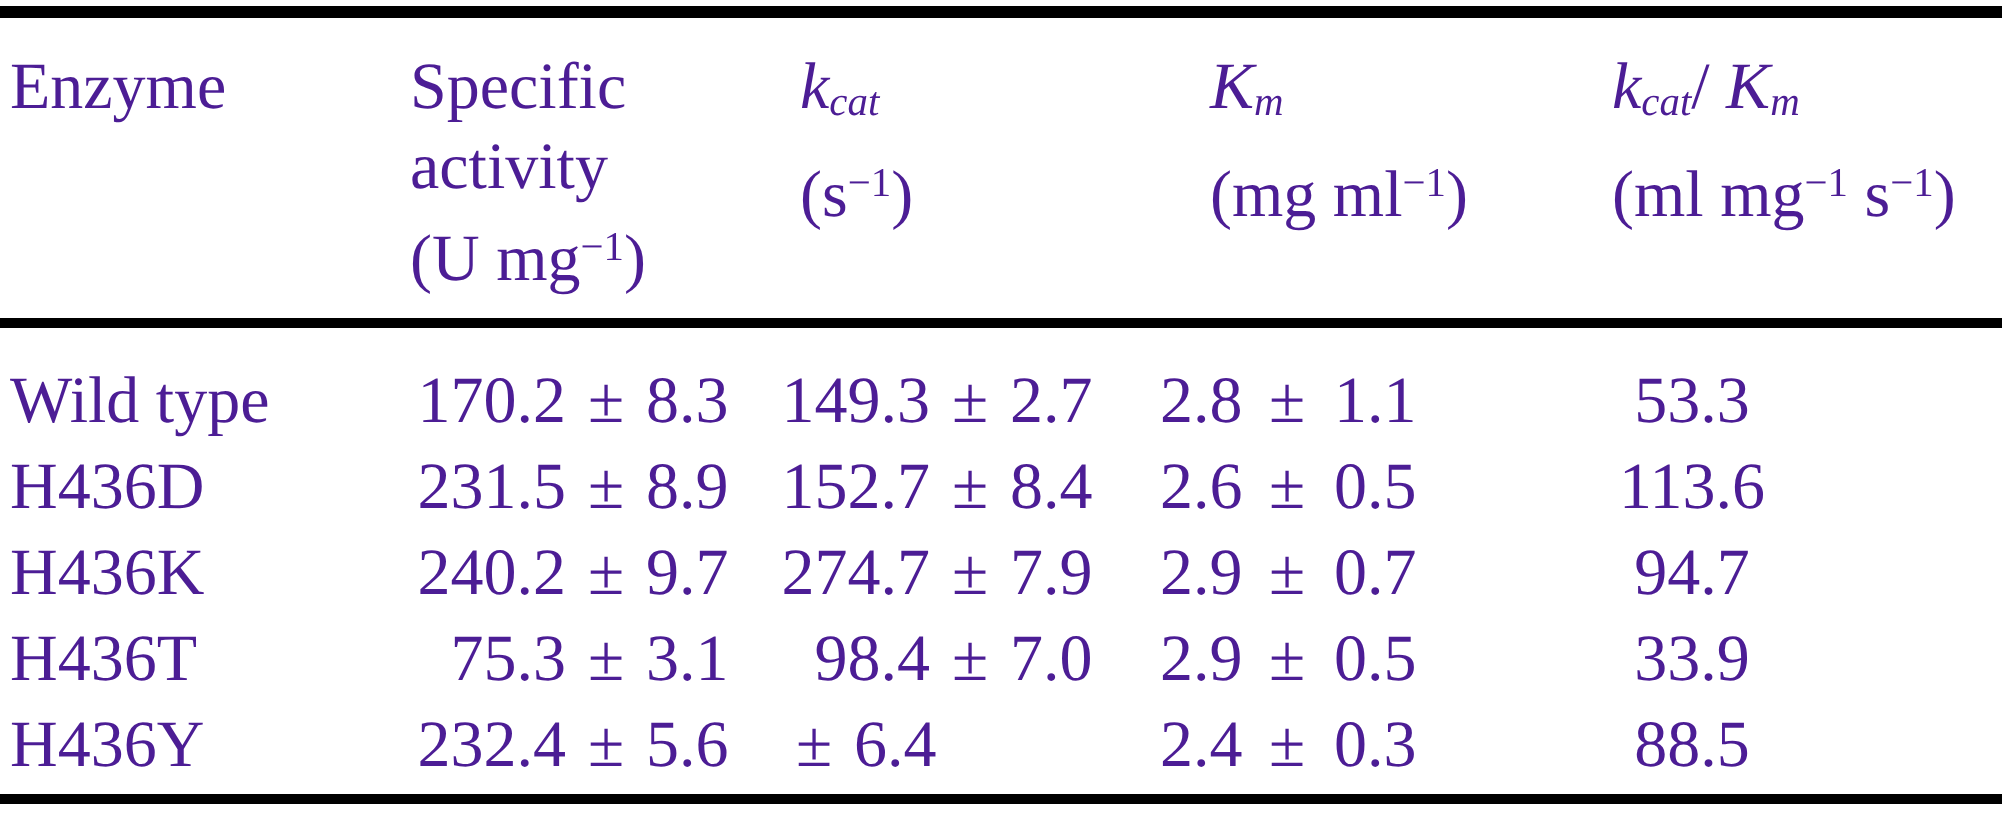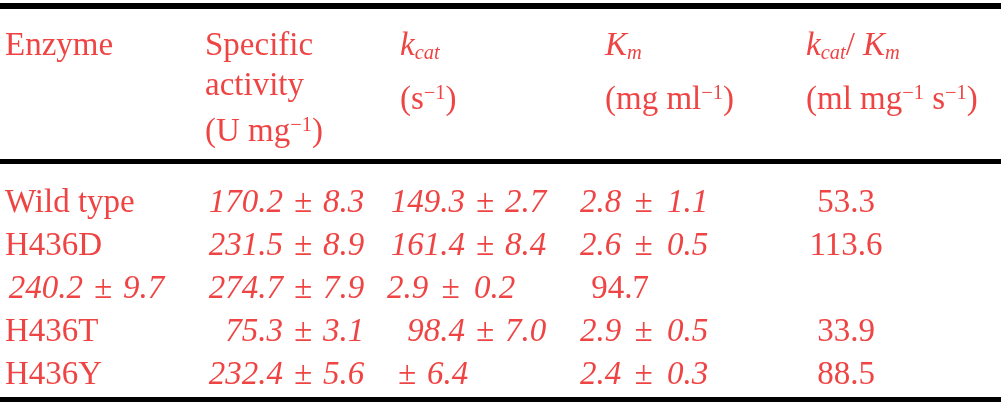--- a/index.html
+++ b/index.html
@@ -1,21 +1,21 @@
 <!DOCTYPE html>
 <html><head>
 <meta charset="utf-8">
 <style>
   html, body { margin: 0; padding: 0; background: #ffffff; }
   .page {
     position: relative;
     width: 1001px;
     height: 407px;
     background: #ffffff;
-    color: #ef4444;
+    color: #4c1d95;
     font-family: "Liberation Serif", "DejaVu Serif", serif;
     font-size: 33px;
     overflow: hidden;
     box-sizing: border-box;
   }
   .rule {
     position: absolute;
     left: 0;
     right: 0;
     background: #000000;
@@ -40,21 +40,21 @@
   .hc4 { padding-left: 25px; }
 
   .tbody {
     position: absolute;
     top: 180px;
     left: 5px;
     right: 0;
   }
   .row { line-height: 43px; height: 43px; }
 
-  .meas { display: flex; font-style: italic; }
+  .meas { display: flex; }
   .meas .val { display: inline-block; text-align: right; }
   .meas .pm  { display: inline-block; text-align: center; }
   .meas .err { display: inline-block; text-align: center; }
   .m2 .val, .m3 .val { width: 78px; }
   .m2 .pm  { width: 40px; }
   .m3 .pm  { width: 40px; }
   .m4 .val { width: 40px; }
   .m4 .pm  { width: 47px; }
   .ratio .rval { display: inline-block; width: 80px; text-align: center; }
 
@@ -121,49 +121,50 @@
     </div>
 
     <div class="grid row">
       <div class="cell">H436D</div>
       <div class="cell meas m2">
         <span class="val">231.5</span>
           <span class="pm">±</span>
           <span class="err">8.9</span>
       </div>
       <div class="cell meas m3">
-        <span class="val">161.4</span>
+        <span class="val">152.7</span>
           <span class="pm">±</span>
           <span class="err">8.4</span>
       </div>
       <div class="cell meas m4">
         <span class="val">2.6</span>
           <span class="pm">±</span>
           <span class="err">0.5</span>
       </div>
       <div class="cell ratio">
         <span class="rval">113.6</span>
       </div>
     </div>
 
     <div class="grid row">
+      <div class="cell">H436K</div>
       <div class="cell meas m2">
         <span class="val">240.2</span>
           <span class="pm">±</span>
           <span class="err">9.7</span>
       </div>
       <div class="cell meas m3">
         <span class="val">274.7</span>
           <span class="pm">±</span>
           <span class="err">7.9</span>
       </div>
       <div class="cell meas m4">
         <span class="val">2.9</span>
           <span class="pm">±</span>
-          <span class="err">0.2</span>
+          <span class="err">0.7</span>
       </div>
       <div class="cell ratio">
         <span class="rval">94.7</span>
       </div>
     </div>
 
     <div class="grid row">
       <div class="cell">H436T</div>
       <div class="cell meas m2">
         <span class="val">75.3</span>

